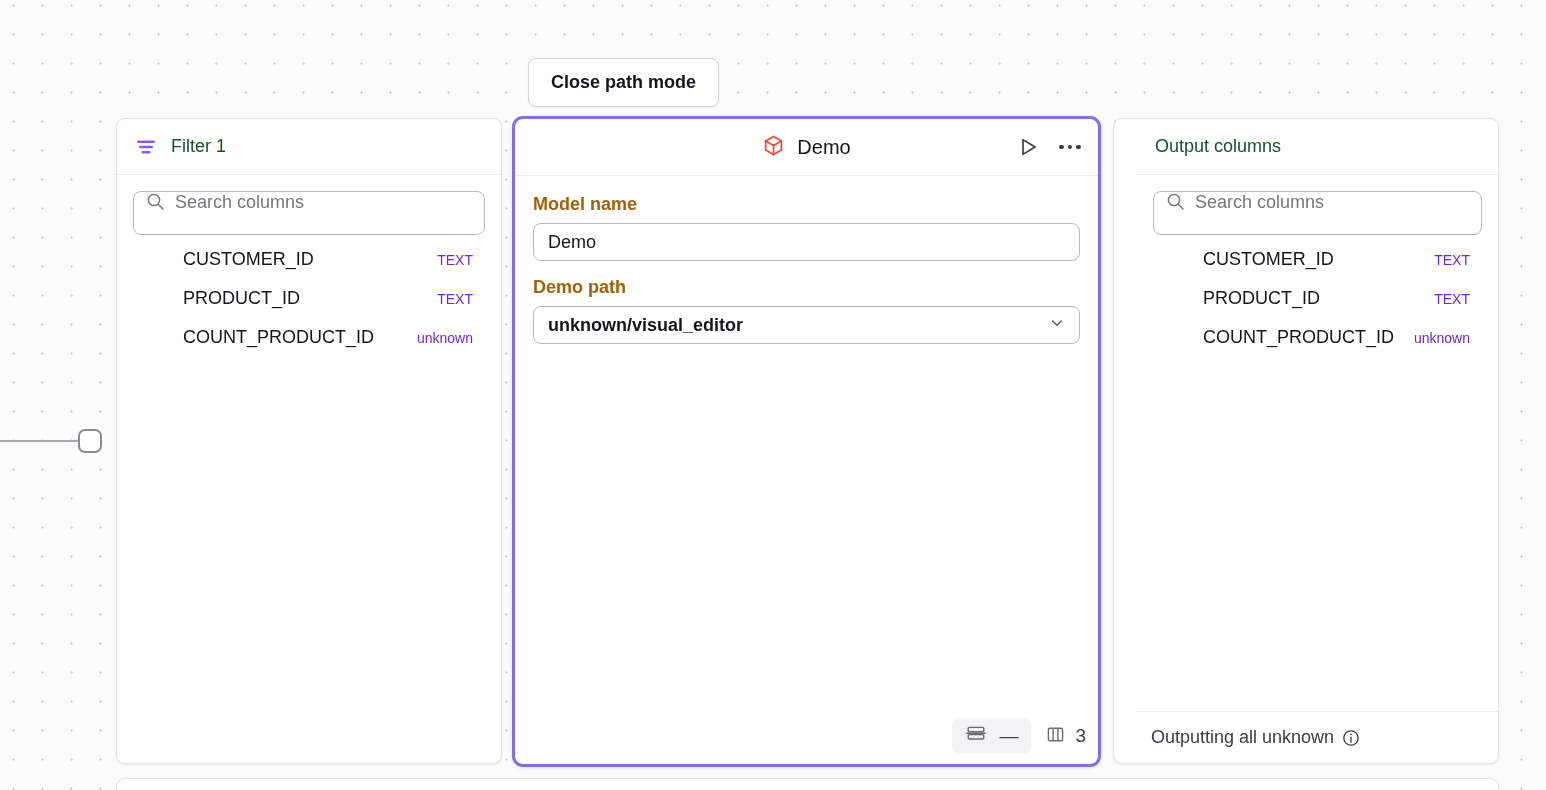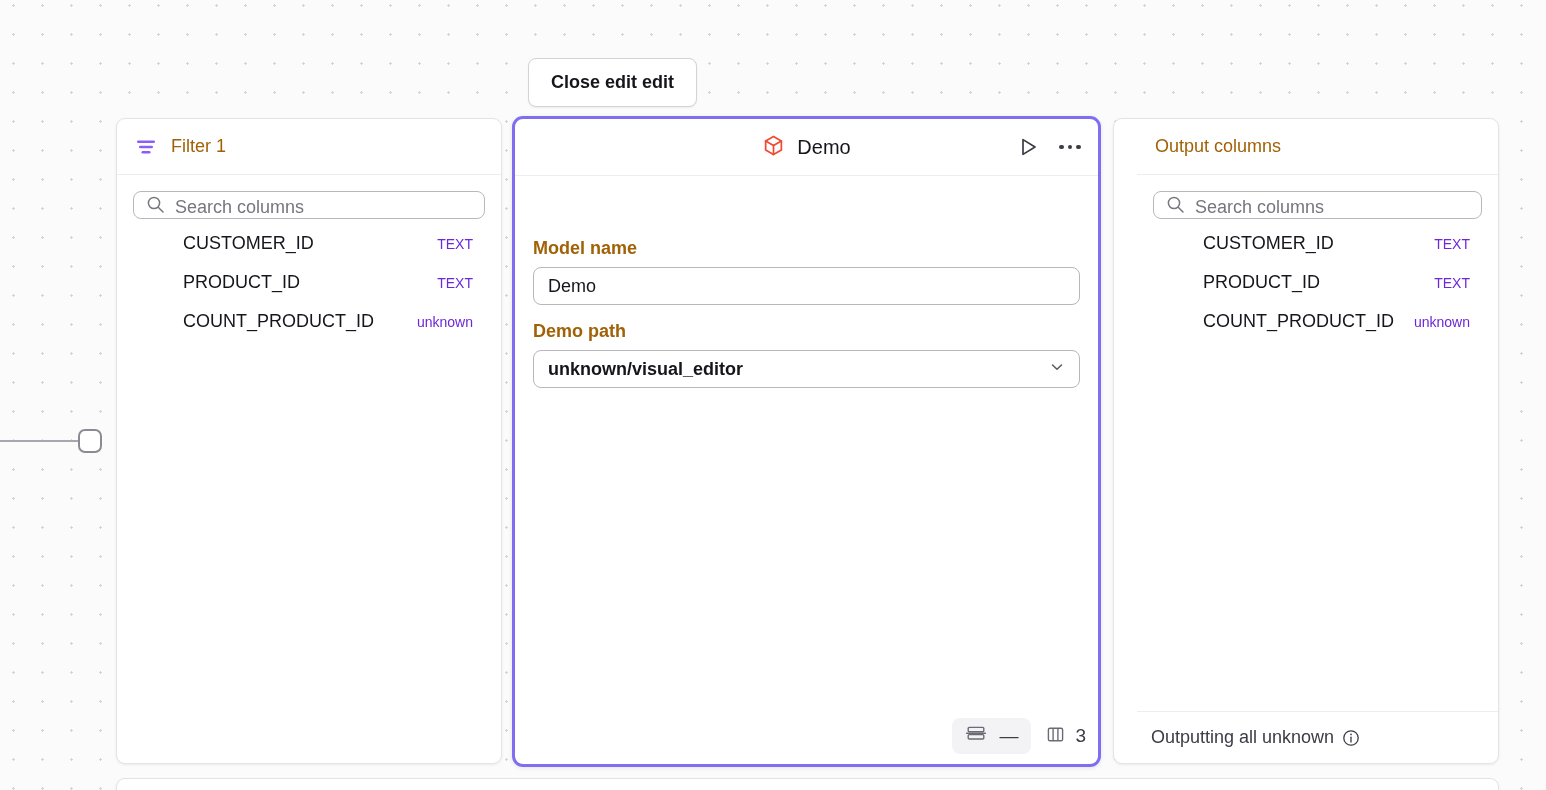--- a/index.html
+++ b/index.html
@@ -65,38 +65,38 @@
   .panel-header {
     height: 56px;
     flex: 0 0 56px;
     display: flex;
     align-items: center;
     padding: 0 18px;
     border-bottom: 1px solid #ededf0;
   }
   .panel-title {
     font-size: 18px;
-    color: #a16207;
+    color: #14532d;
   }
 
   
   #filter-panel { left: 116px; top: 118px; width: 386px; height: 646px; }
   #output-panel { left: 1113px; top: 118px; width: 386px; height: 646px; padding-left: 23px; }
 
   .filter-icon { width: 22px; height: 22px; margin-right: 14px; display: block; }
 
   .panel-body { flex: 1 1 auto; padding: 16px 16px 0 16px; overflow: hidden; }
 
   .search-box {
     position: relative;
-    height: 28px;
+    height: 44px;
     border: 1px solid #b7b7bd;
     border-radius: 8px;
     display: flex;
-    align-items: flex-end;
+    align-items: flex-start;
     padding: 0 12px;
     margin-bottom: 14px;
   }
   .search-box svg { flex: 0 0 auto; margin-right: 10px; }
   .search-box input {
     border: 0; outline: 0; background: transparent;
     font-family: "Liberation Sans", sans-serif;
     font-size: 18px;
     color: #15161c;
     width: 100%;
@@ -130,21 +130,20 @@
     position: absolute;
     left: 512px; top: 116px;
     width: 589px; height: 651px;
     background: #ffffff;
     border: 3px solid #7f6ef0;
     border-radius: 11px;
     box-shadow: 0 1px 4px rgba(16,17,26,.10);
     display: flex;
     flex-direction: column;
     overflow: hidden;
-    gap: 44px;
   }
   .model-header {
     flex: 0 0 57px;
     position: relative;
     display: flex;
     align-items: center;
     justify-content: center;
     border-bottom: 1px solid #ededf0;
   }
   .model-header-center { display: flex; align-items: center; gap: 12px; }
@@ -222,21 +221,21 @@
     border-radius: 9px;
     box-shadow: 0 1px 3px rgba(16,17,26,.07);
   }
 </style>
 </head>
 <body>
 
 <div class="edge-line"></div>
 <div class="edge-handle"></div>
 
-<button class="close-edit-btn">Close edit edit</button>
+<button class="close-edit-btn">Close path mode</button>
 
 <div class="panel" id="filter-panel">
   <div class="panel-header">
     <span>
       <svg class="filter-icon" viewBox="0 0 22 22">
         <rect x="2" y="4.5" width="18" height="2.6" rx="1.3" fill="#8b5cf6"></rect>
         <rect x="4" y="9.7" width="14" height="2.6" rx="1.3" fill="#8b5cf6"></rect>
         <rect x="6.5" y="14.9" width="9" height="2.6" rx="1.3" fill="#8b5cf6"></rect>
       </svg>
     </span>

